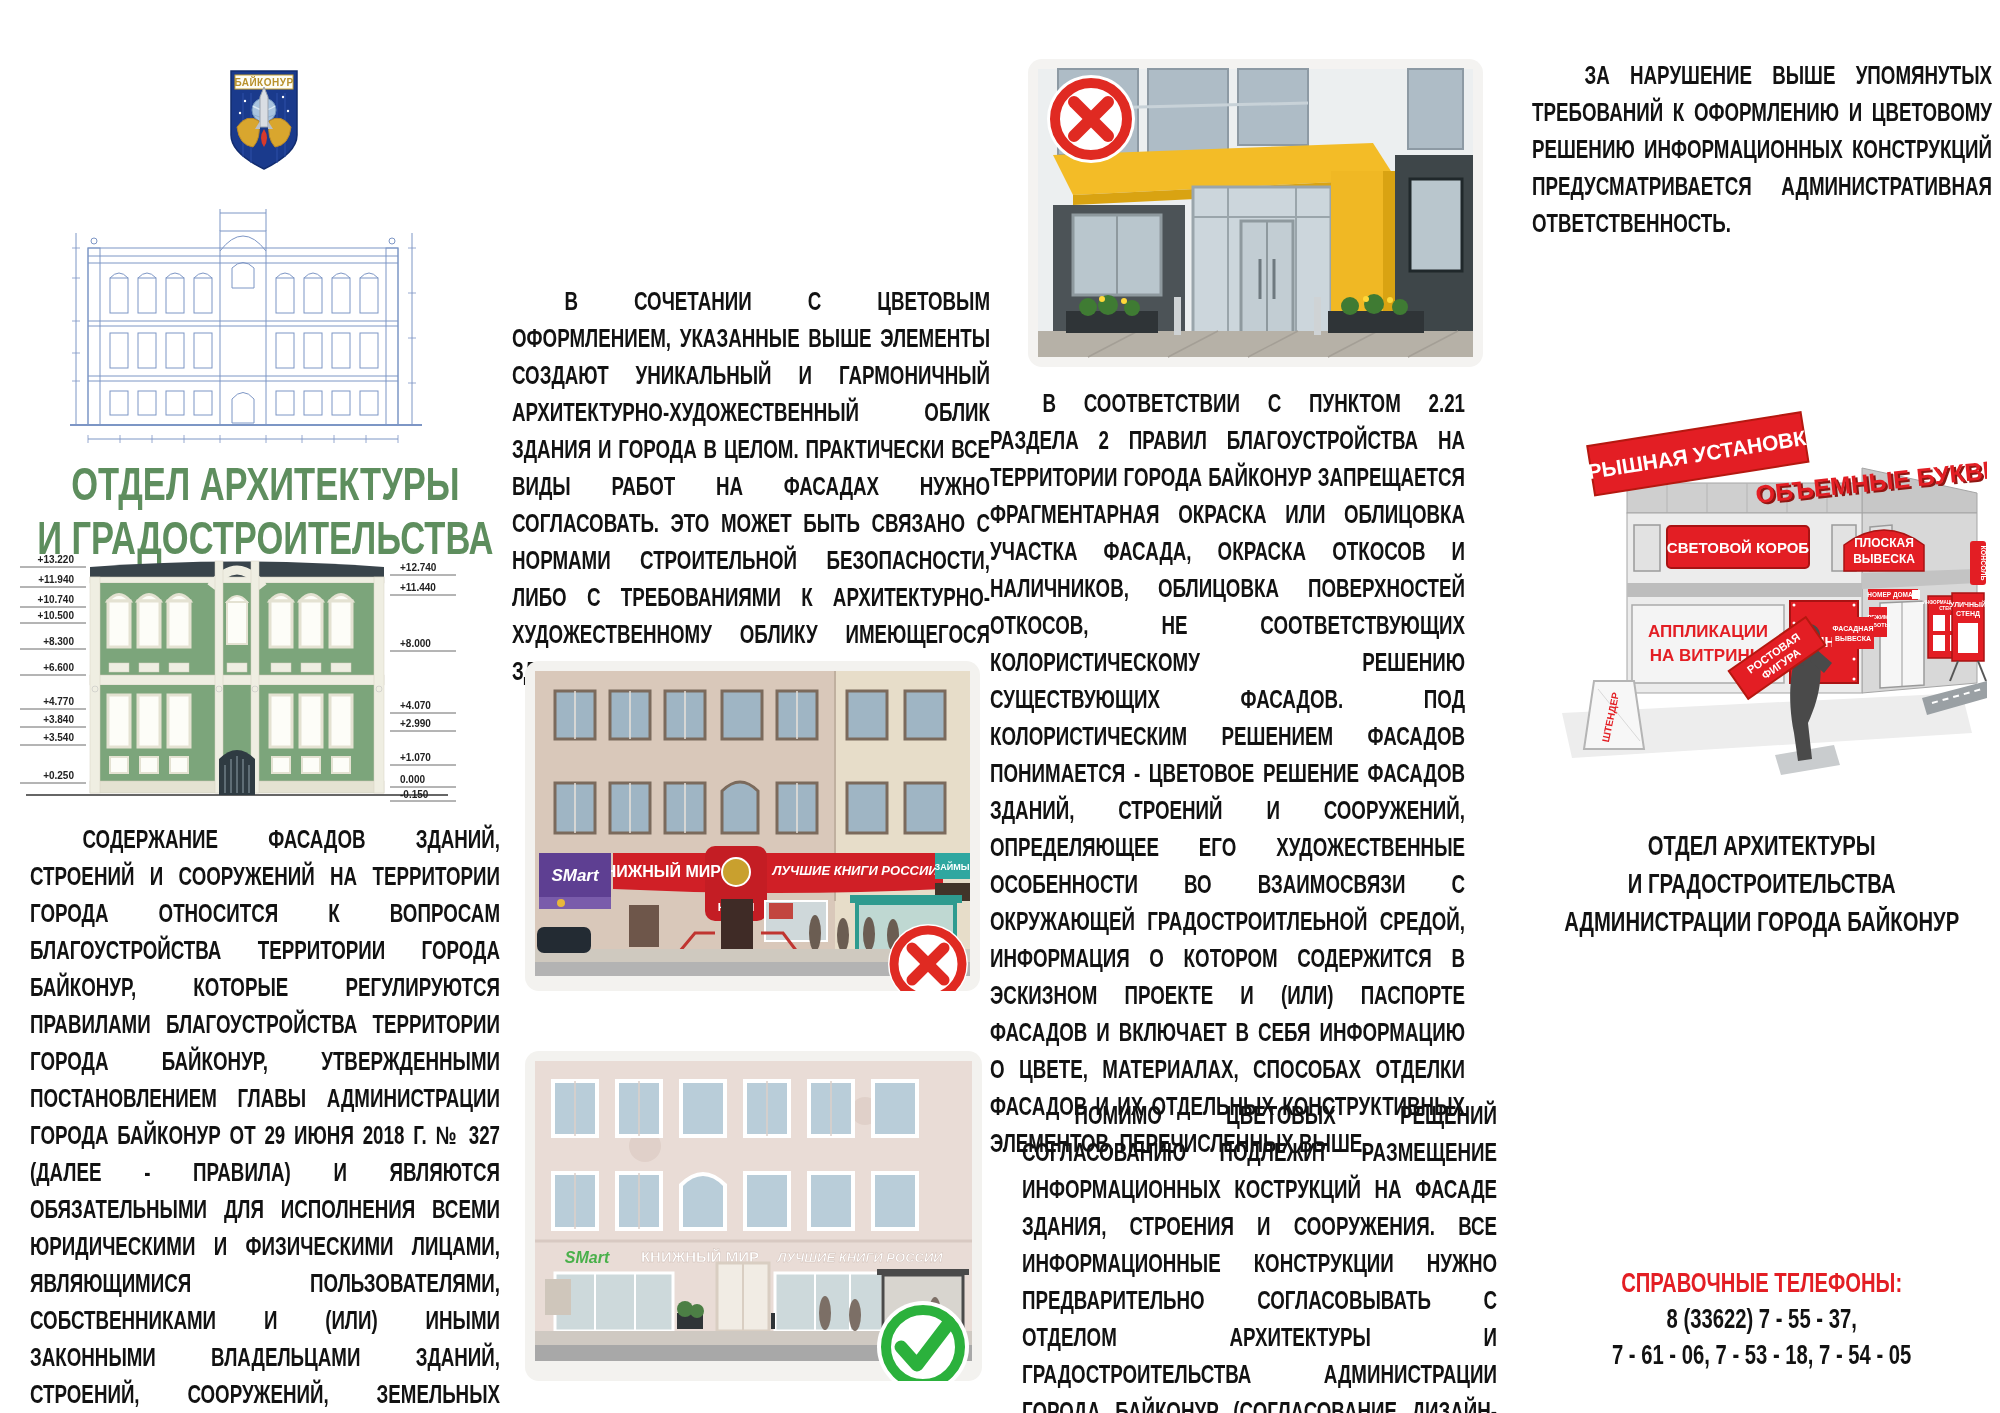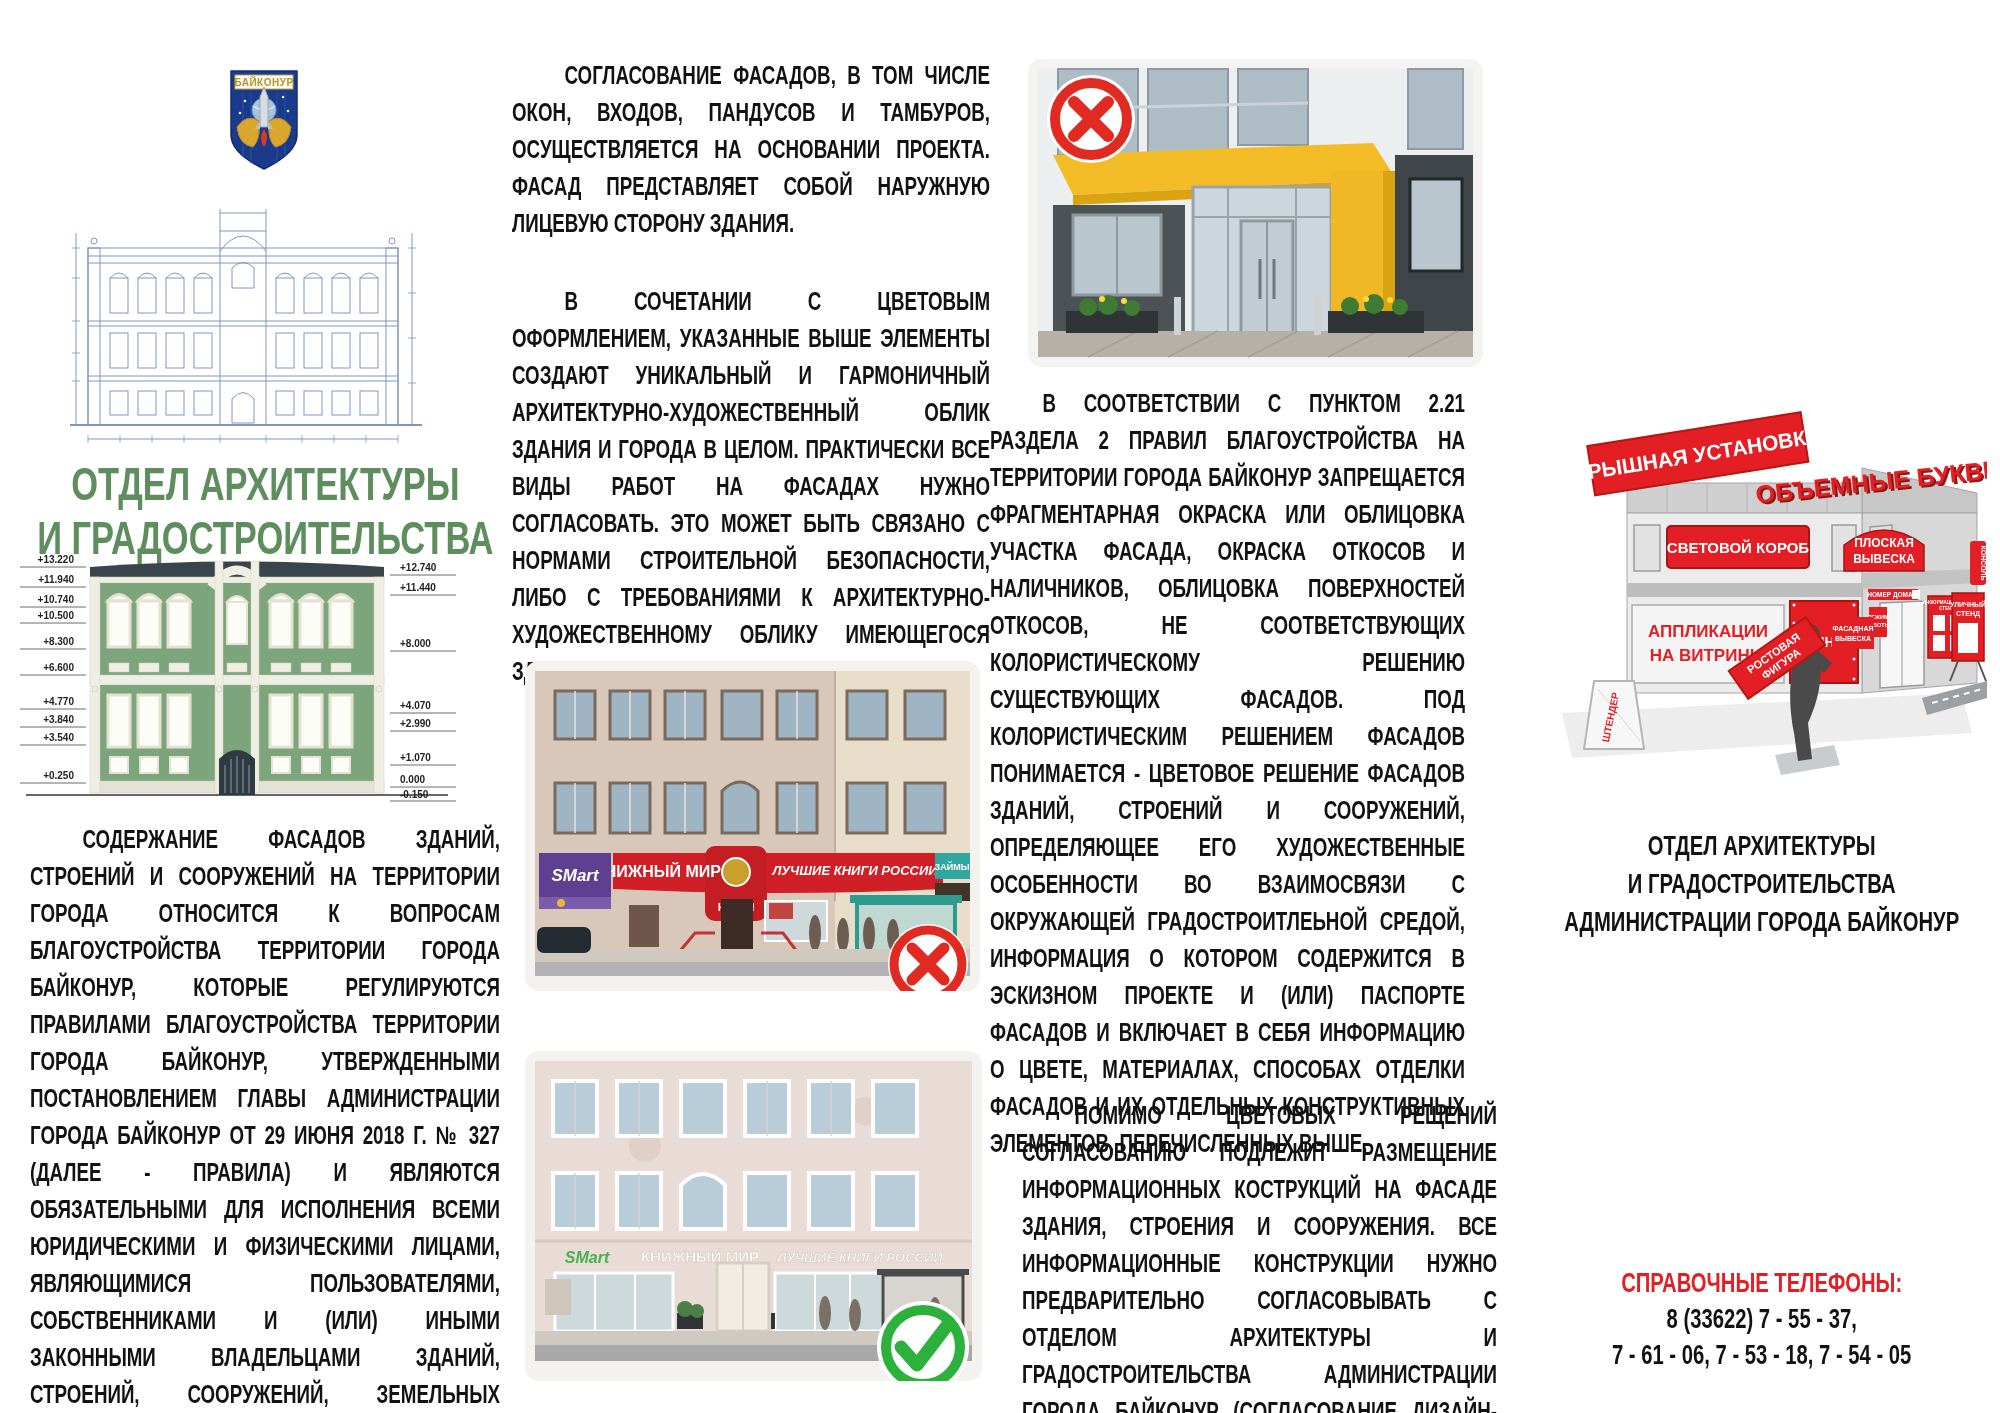--- a/index.html
+++ b/index.html
@@ -253,23 +253,20 @@
         <text x="388" y="236">0.000</text>
         <text x="388" y="251">-0.150</text>
       </g>
     </svg>
   </div>
 
   <div class="abs" style="left:30px;top:780px;width:470px">
     <div class="cnd just">СОДЕРЖАНИЕ ФАСАДОВ ЗДАНИЙ, СТРОЕНИЙ И СООРУЖЕНИЙ НА ТЕРРИТОРИИ ГОРОДА ОТНОСИТСЯ К ВОПРОСАМ БЛАГОУСТРОЙСТВА ТЕРРИТОРИИ ГОРОДА БАЙКОНУР, КОТОРЫЕ РЕГУЛИРУЮТСЯ ПРАВИЛАМИ БЛАГОУСТРОЙСТВА ТЕРРИТОРИИ ГОРОДА БАЙКОНУР, УТВЕРЖДЕННЫМИ ПОСТАНОВЛЕНИЕМ ГЛАВЫ АДМИНИСТРАЦИИ ГОРОДА БАЙКОНУР ОТ 29 ИЮНЯ 2018 Г. № 327 (ДАЛЕЕ - ПРАВИЛА) И ЯВЛЯЮТСЯ ОБЯЗАТЕЛЬНЫМИ ДЛЯ ИСПОЛНЕНИЯ ВСЕМИ ЮРИДИЧЕСКИМИ И ФИЗИЧЕСКИМИ ЛИЦАМИ, ЯВЛЯЮЩИМИСЯ ПОЛЬЗОВАТЕЛЯМИ, СОБСТВЕННИКАМИ И (ИЛИ) ИНЫМИ ЗАКОННЫМИ ВЛАДЕЛЬЦАМИ ЗДАНИЙ, СТРОЕНИЙ, СООРУЖЕНИЙ, ЗЕМЕЛЬНЫХ УЧАСТКОВ, РАСПОЛОЖЕННЫХ НА ТЕРРИТОРИИ ГОРОДА БАЙКОНУР.</div>
   </div>
 
-  <div class="abs" style="left:512px;top:16px;width:478px">
-    <div class="cnd just">СОГЛАСОВАНИЕ ФАСАДОВ, В ТОМ ЧИСЛЕ ОКОН, ВХОДОВ, ПАНДУСОВ И ТАМБУРОВ, ОСУЩЕСТВЛЯЕТСЯ НА ОСНОВАНИИ ПРОЕКТА. ФАСАД ПРЕДСТАВЛЯЕТ СОБОЙ НАРУЖНУЮ ЛИЦЕВУЮ СТОРОНУ ЗДАНИЯ.</div>
-  </div>
   <div class="abs" style="left:512px;top:242px;width:478px">
     <div class="cnd just">В СОЧЕТАНИИ С ЦВЕТОВЫМ ОФОРМЛЕНИЕМ, УКАЗАННЫЕ ВЫШЕ ЭЛЕМЕНТЫ СОЗДАЮТ УНИКАЛЬНЫЙ И ГАРМОНИЧНЫЙ АРХИТЕКТУРНО-ХУДОЖЕСТВЕННЫЙ ОБЛИК ЗДАНИЯ И ГОРОДА В ЦЕЛОМ. ПРАКТИЧЕСКИ ВСЕ ВИДЫ РАБОТ НА ФАСАДАХ НУЖНО СОГЛАСОВАТЬ. ЭТО МОЖЕТ БЫТЬ СВЯЗАНО С НОРМАМИ СТРОИТЕЛЬНОЙ БЕЗОПАСНОСТИ, ЛИБО С ТРЕБОВАНИЯМИ К АРХИТЕКТУРНО-ХУДОЖЕСТВЕННОМУ ОБЛИКУ ИМЕЮЩЕГОСЯ ЗДАНИЯ.</div>
   </div>
 
   <div class="abs" style="left:525px;top:620px;width:455px;height:330px">
     <svg viewBox="0 0 455 330" width="455" height="330">
       <rect x="0" y="0" width="455" height="330" rx="14" fill="#f3f2ef"></rect>
       <rect x="10" y="10" width="435" height="305" fill="#d9c8ba"></rect>
       <rect x="310" y="10" width="135" height="305" fill="#e7ddc9"></rect>
       <line x1="310" y1="10" x2="310" y2="240" stroke="#c0b09f" stroke-width="2"></line>
@@ -489,20 +486,23 @@
     </svg>
   </div>
 
   <div class="abs" style="left:990px;top:344px;width:475px">
     <div class="cnd just">В СООТВЕТСТВИИ С ПУНКТОМ 2.21 РАЗДЕЛА 2 ПРАВИЛ БЛАГОУСТРОЙСТВА НА ТЕРРИТОРИИ ГОРОДА БАЙКОНУР ЗАПРЕЩАЕТСЯ ФРАГМЕНТАРНАЯ ОКРАСКА ИЛИ ОБЛИЦОВКА УЧАСТКА ФАСАДА, ОКРАСКА ОТКОСОВ И НАЛИЧНИКОВ, ОБЛИЦОВКА ПОВЕРХНОСТЕЙ ОТКОСОВ, НЕ СООТВЕТСТВУЮЩИХ КОЛОРИСТИЧЕСКОМУ РЕШЕНИЮ СУЩЕСТВУЮЩИХ ФАСАДОВ. ПОД КОЛОРИСТИЧЕСКИМ РЕШЕНИЕМ ФАСАДОВ ПОНИМАЕТСЯ - ЦВЕТОВОЕ РЕШЕНИЕ ФАСАДОВ ЗДАНИЙ, СТРОЕНИЙ И СООРУЖЕНИЙ, ОПРЕДЕЛЯЮЩЕЕ ЕГО ХУДОЖЕСТВЕННЫЕ ОСОБЕННОСТИ ВО ВЗАИМОСВЯЗИ С ОКРУЖАЮЩЕЙ ГРАДОСТРОИТЛЕЬНОЙ СРЕДОЙ, ИНФОРМАЦИЯ О КОТОРОМ СОДЕРЖИТСЯ В ЭСКИЗНОМ ПРОЕКТЕ И (ИЛИ) ПАСПОРТЕ ФАСАДОВ И ВКЛЮЧАЕТ В СЕБЯ ИНФОРМАЦИЮ О ЦВЕТЕ, МАТЕРИАЛАХ, СПОСОБАХ ОТДЕЛКИ ФАСАДОВ И ИХ ОТДЕЛЬНЫХ КОНСТРУКТИВНЫХ ЭЛЕМЕНТОВ, ПЕРЕЧИСЛЕННЫХ ВЫШЕ.</div>
   </div>
   <div class="abs" style="left:1022px;top:1056px;width:475px">
     <div class="cnd just">ПОМИМО ЦВЕТОВЫХ РЕЩЕНИЙ СОГЛАСОВАНИЮ ПОДЛЕЖИТ РАЗМЕЩЕНИЕ ИНФОРМАЦИОННЫХ КОСТРУКЦИЙ НА ФАСАДЕ ЗДАНИЯ, СТРОЕНИЯ И СООРУЖЕНИЯ. ВСЕ ИНФОРМАЦИОННЫЕ КОНСТРУКЦИИ НУЖНО ПРЕДВАРИТЕЛЬНО СОГЛАСОВЫВАТЬ С ОТДЕЛОМ АРХИТЕКТУРЫ И ГРАДОСТРОИТЕЛЬСТВА АДМИНИСТРАЦИИ ГОРОДА БАЙКОНУР (СОГЛАСОВАНИЕ ДИЗАЙН-ПРОЕКТА ПО РАЗМЕЩЕНИЮ ИНФОРМАЦИОННОЙ КОНСТРУКЦИИ НА ФАСАДЕ).</div>
   </div>
 
+  <div class="abs" style="left:1532px;top:16px;width:460px">
+    <div class="cnd just">ЗА НАРУШЕНИЕ ВЫШЕ УПОМЯНУТЫХ ТРЕБОВАНИЙ К ОФОРМЛЕНИЮ И ЦВЕТОВОМУ РЕШЕНИЮ ИНФОРМАЦИОННЫХ КОНСТРУКЦИЙ ПРЕДУСМАТРИВАЕТСЯ АДМИНИСТРАТИВНАЯ ОТВЕТСТВЕННОСТЬ.</div>
+  </div>
 
   <div class="abs" style="left:1532px;top:352px;width:455px;height:400px">
     <svg viewBox="0 0 455 400" width="455" height="400">
       <polygon points="30,320 430,300 440,340 40,365" fill="#ededed"></polygon>
 
       <polygon points="330,75 445,100 445,120 330,120" fill="#c7c7c7" stroke="#a5a5a5" stroke-width="1"></polygon>
       <polygon points="330,120 445,120 445,290 330,300" fill="#d8d8d8" stroke="#a5a5a5" stroke-width="1"></polygon>
       <rect x="95" y="90" width="235" height="30" fill="#cfcfcf" stroke="#a5a5a5" stroke-width="1"></rect>
       <g stroke="#b5b5b5" stroke-width="1">
         <line x1="135" y1="90" x2="135" y2="120"></line>

